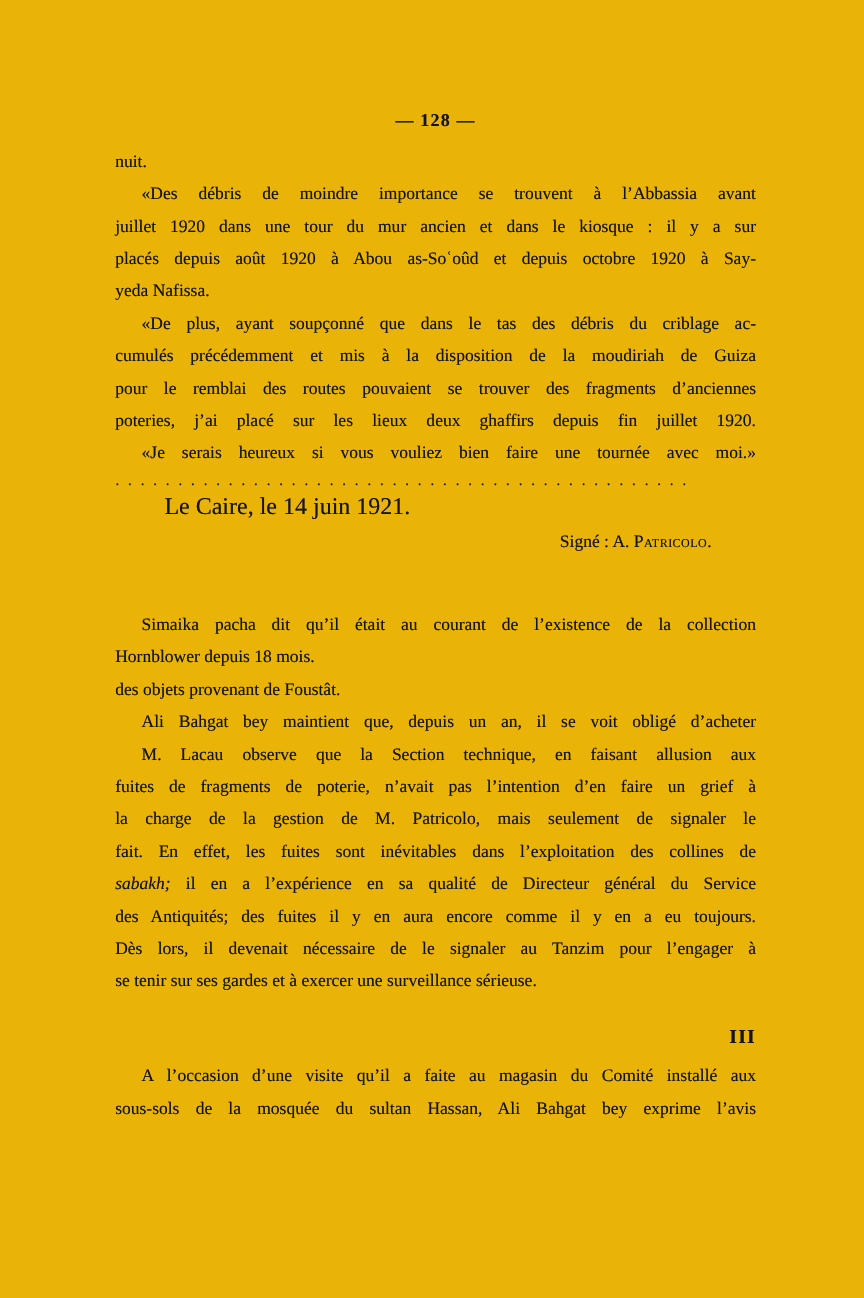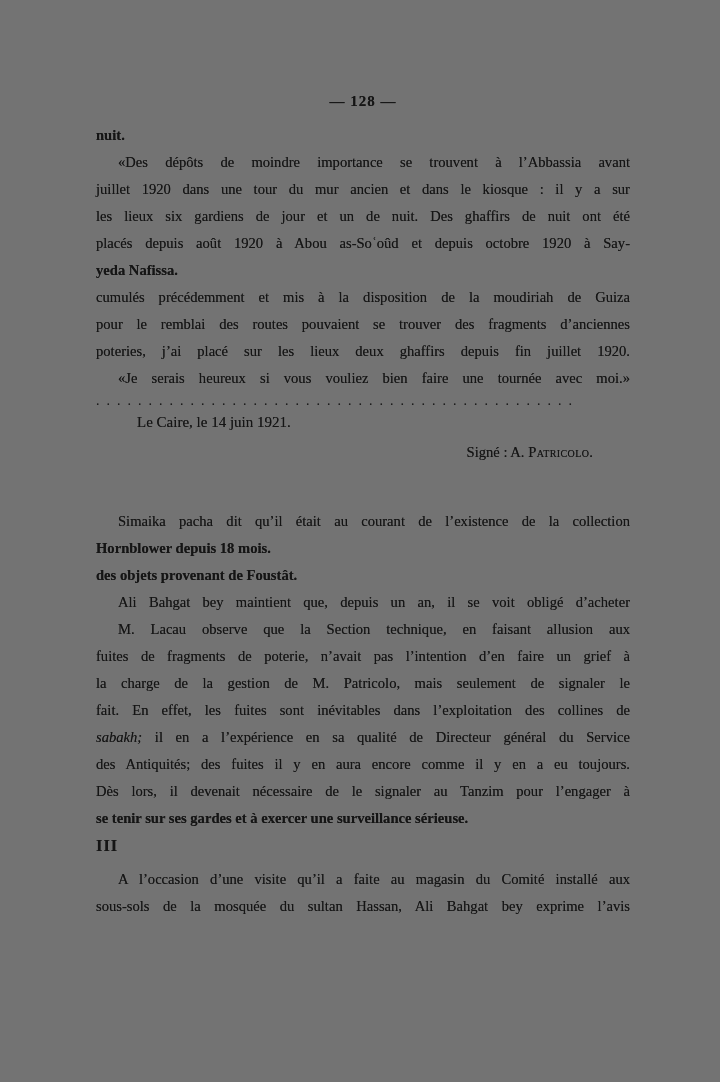--- a/index.html
+++ b/index.html
@@ -1,76 +1,76 @@
 <!DOCTYPE html>
 <html><head>
 <meta charset="utf-8">
 <style>
   html,body{margin:0;padding:0;background:#ffffff;}
   .page{
-    position:relative;width:720px;height:1082px;background:#737373;
+    position:relative;width:720px;height:1082px;background:#eab308;
     font-family:"Liberation Serif","DejaVu Serif",serif;color:#151515;
     overflow:hidden;
   }
   .textblock{position:absolute;left:96px;top:88px;width:534px;}
   .pagenum{
     text-align:center;font-weight:700;font-size:15px;line-height:27px;
     letter-spacing:1px;margin-bottom:7px;
     text-shadow:0 0 .4px rgba(0,0,0,.55);
   }
   .ln{
     font-size:14.6px;line-height:27px;
     text-align:justify;text-align-last:justify;
     text-shadow:0 0 .4px rgba(0,0,0,.55);
     white-space:normal;
   }
-  .ln.end{text-align:left;text-align-last:left;font-weight:bold;}
+  .ln.end{text-align:left;text-align-last:left;}
   .ind{text-indent:22px;}
   .it{font-style:italic;}
   .dots{
     line-height:17px;font-size:14px;letter-spacing:7px;
     white-space:nowrap;overflow:hidden;color:#151515;
   }
   .dateline{
-    font-size:15px;line-height:27px;padding-left:41px;
+    font-size:20px;line-height:27px;padding-left:41px;
     text-shadow:0 0 .4px rgba(0,0,0,.55);
   }
   .signature{
     font-size:14.6px;line-height:27px;text-align:right;padding-right:37px;
     margin-top:3px;text-shadow:0 0 .4px rgba(0,0,0,.55);
   }
   .signature .sc{font-variant:small-caps;letter-spacing:.4px;}
   .sp-before{margin-top:42px;}
   .heading{
-    text-align:left;font-weight:700;font-size:16.5px;line-height:27px;
-    margin-top:0;letter-spacing:1px;margin-bottom:7px;
+    text-align:right;font-weight:700;font-size:16.5px;line-height:27px;
+    margin-top:18px;letter-spacing:1px;margin-bottom:7px;
     text-shadow:0 0 .4px rgba(0,0,0,.55);
   }
 </style>
 </head>
 <body>
 
 <div class="page">
   <div class="textblock">
 
     <div class="pagenum">— 128 —</div>
 
     <div>
       <div class="ln end">nuit.</div>
     </div>
 
     <div>
-      <div class="ln ind">«Des dépôts de moindre importance se trouvent à l’Abbassia avant</div>
+      <div class="ln ind">«Des débris de moindre importance se trouvent à l’Abbassia avant</div>
       <div class="ln">juillet 1920 dans une tour du mur ancien et dans le kiosque : il y a sur</div>
-      <div class="ln">les lieux six gardiens de jour et un de nuit. Des ghaffirs de nuit ont été</div>
       <div class="ln">placés depuis août 1920 à Abou as-Soʿoûd et depuis octobre 1920 à Say-</div>
       <div class="ln end">yeda Nafissa.</div>
     </div>
 
     <div>
+      <div class="ln ind">«De plus, ayant soupçonné que dans le tas des débris du criblage ac-</div>
       <div class="ln">cumulés précédemment et mis à la disposition de la moudiriah de Guiza</div>
       <div class="ln">pour le remblai des routes pouvaient se trouver des fragments d’anciennes</div>
       <div class="ln">poteries, j’ai placé sur les lieux deux ghaffirs depuis fin juillet 1920.</div>
     </div>
 
     <div>
       <div class="ln ind">«Je serais heureux si vous vouliez bien faire une tournée avec moi.»</div>
     </div>
 
     <div class="dots">..............................................</div>

